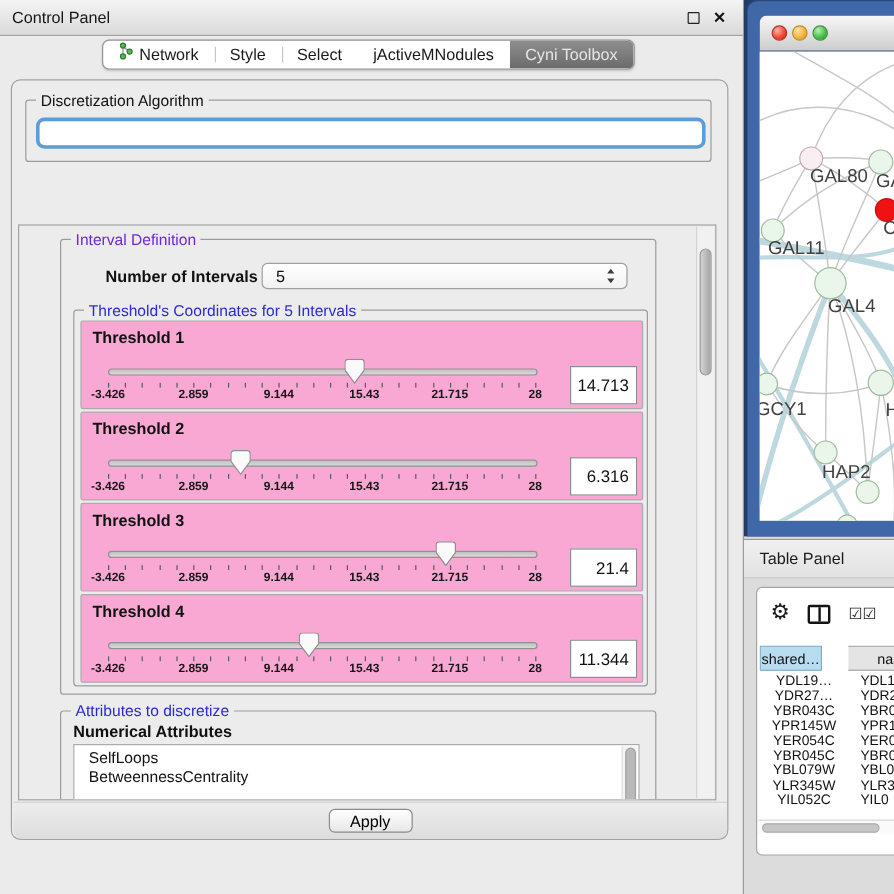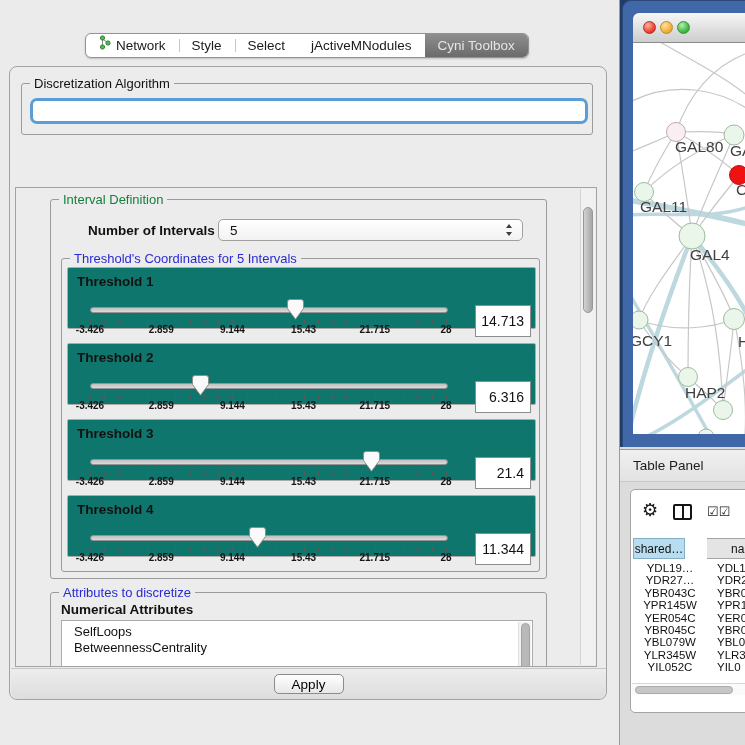--- a/index.html
+++ b/index.html
@@ -15,40 +15,40 @@
 .segbar{position:absolute;display:flex;height:25px;background:#fff;border:1px solid #939393;border-radius:6px;overflow:hidden;box-shadow:0 1px 2px rgba(0,0,0,.18)}
 .seg{padding:0 13px;font-size:13.5px;line-height:23px;color:#1a1a1a;position:relative;display:flex;align-items:center;gap:5px;white-space:nowrap}
 .seg.sel{background:linear-gradient(#8e8e8e,#6b6b6b);color:#e6e6e6}
 .seg.presep:before{content:"";position:absolute;left:0;top:5px;bottom:5px;width:1px;background:#c6c6c6}
 #top-tabs{left:85px;top:33px}
 #bottom-tabs{left:143px;top:703px}
 
 #main-panel{position:absolute;left:9px;top:66px;width:598px;height:634px;border:1px solid #a2a2a2;border-radius:8px;background:#ececec}
 .groupbox{position:absolute;border:1px solid #9b9b9b;border-radius:3px}
 .grouplabel{position:absolute;top:-8px;left:8px;background:#ececec;padding:0 4px;font-size:13px;line-height:15px;color:#111;white-space:nowrap}
-.grouplabel.green{color:#15803d}
+.grouplabel.green{color:#6d28d9}
 .grouplabel.blue{color:#2a2ad4}
 #algo-group{left:11px;top:16px;width:572px;height:52px}
 #algo-combo{position:absolute;left:8px;top:14px;right:4px;height:26px;background:#fff;border:3px solid #5b9dd6;border-radius:7px}
 #td-group{left:11px;top:70px;width:572px;height:48px}
 .combo{position:absolute;background:linear-gradient(#ffffff,#f2f2f2);border:1px solid #a0a0a0;border-radius:5px;font-size:13.5px}
 .combo .cval{position:absolute;left:11px;top:0;bottom:0;display:flex;align-items:center}
 .spin{position:absolute;right:9px;top:50%;margin-top:-6px;width:7px;height:12px}
 .spin:before{content:"";position:absolute;top:0;left:0;border-left:3.5px solid transparent;border-right:3.5px solid transparent;border-bottom:4.5px solid #3c3c3c}
 .spin:after{content:"";position:absolute;bottom:0;left:0;border-left:3.5px solid transparent;border-right:3.5px solid transparent;border-top:4.5px solid #3c3c3c}
 #td-combo{left:10px;top:14px;right:10px;height:24px}
 
 #scrollpane{position:absolute;left:5px;top:120px;width:582px;height:480px;border:1px solid #a3a3a3;background:#ececec;overflow:hidden}
 #vscroll{position:absolute;top:1px;bottom:1px;right:1px;width:15px;background:#f1f1f1;border-left:1px solid #d4d4d4}
 #vthumb{position:absolute;left:2px;top:18px;width:10px;height:106px;border-radius:6px;background:linear-gradient(90deg,#d2d2d2,#a6a6a6);border:1px solid #979797}
 #interval-group{left:34px;top:11px;width:497px;height:380px}
 #num-label{position:absolute;left:37px;top:23px;font-weight:bold;font-size:13.5px}
 #num-combo{left:167px;top:19px;width:305px;height:22px}
 #thr-group{left:10px;top:58px;width:479px;height:314px}
-.thr{position:absolute;left:5px;width:469px;height:62px;border:1px solid #ababab;background:#0f766e;border-radius:2px}
+.thr{position:absolute;left:5px;width:469px;height:74px;border:1px solid #ababab;background:#f9a8d4;border-radius:2px}
 .thr-label{position:absolute;left:9px;top:6px;font-weight:bold;font-size:13.5px}
 .track{position:absolute;left:22px;top:39px;width:358px;height:6px;background:linear-gradient(#c0c0c0,#dadada);border:1px solid #929292;border-radius:3px}
 .thumb{position:absolute;top:31px;width:17px;height:21px}
 .ticks{position:absolute;left:22px;top:51px;width:360px;height:5px}
 .tick{position:absolute;top:0;width:1px;height:4px;background:#5a5a5a}
 .tlabels{position:absolute;left:22px;top:56px;width:360px;height:11px}
 .tlabel{position:absolute;width:44px;margin-left:-22px;text-align:center;font-size:10px;font-weight:bold;color:#161616}
 .valbox{position:absolute;left:407px;top:37px;width:56px;height:32px;background:#fff;border:1px solid #8d8d8d;font-size:14px;line-height:30px;text-align:right;padding-right:6px}
 #attr-group{left:34px;top:404px;width:497px;height:280px}
 #attr-label{position:absolute;left:10px;top:9px;font-weight:bold;font-size:13.5px}
@@ -90,20 +90,25 @@
 .trow .c0{position:absolute;left:0;width:74px;text-align:center}
 .trow .c1{position:absolute;left:84px}
 #hscroll{position:absolute;left:1px;top:193px;width:118px;height:12px;background:#fafafa;border-top:1px solid #d8d8d8}
 #hthumb{position:absolute;left:3px;top:2px;width:98px;height:8px;border-radius:4px;background:#c6c6c6;border:1px solid #ababab}
 </style>
 </head>
 <body>
 
 <div id="app">
   <div id="cpanel">
+    <div id="titlebar">
+      <span class="title">Control Panel</span>
+      <span id="float-btn"></span>
+      <span id="close-btn">✕</span>
+    </div>
     <div id="top-tabs" class="segbar">
         <div class="seg">
           <span><svg width="12" height="15" viewBox="0 0 12 15">
               <path d="M3.5 4 L3.5 11 M3.5 4 L9 8" stroke="#8a8a8a" fill="none"></path>
               <circle cx="3.5" cy="3" r="2.1" fill="#56b956" stroke="#2e7d32"></circle>
               <circle cx="3.5" cy="12" r="2.1" fill="#56b956" stroke="#2e7d32"></circle>
               <circle cx="9" cy="8" r="2.1" fill="#56b956" stroke="#2e7d32"></circle>
             </svg></span>
           <span>Network</span>
         </div>

